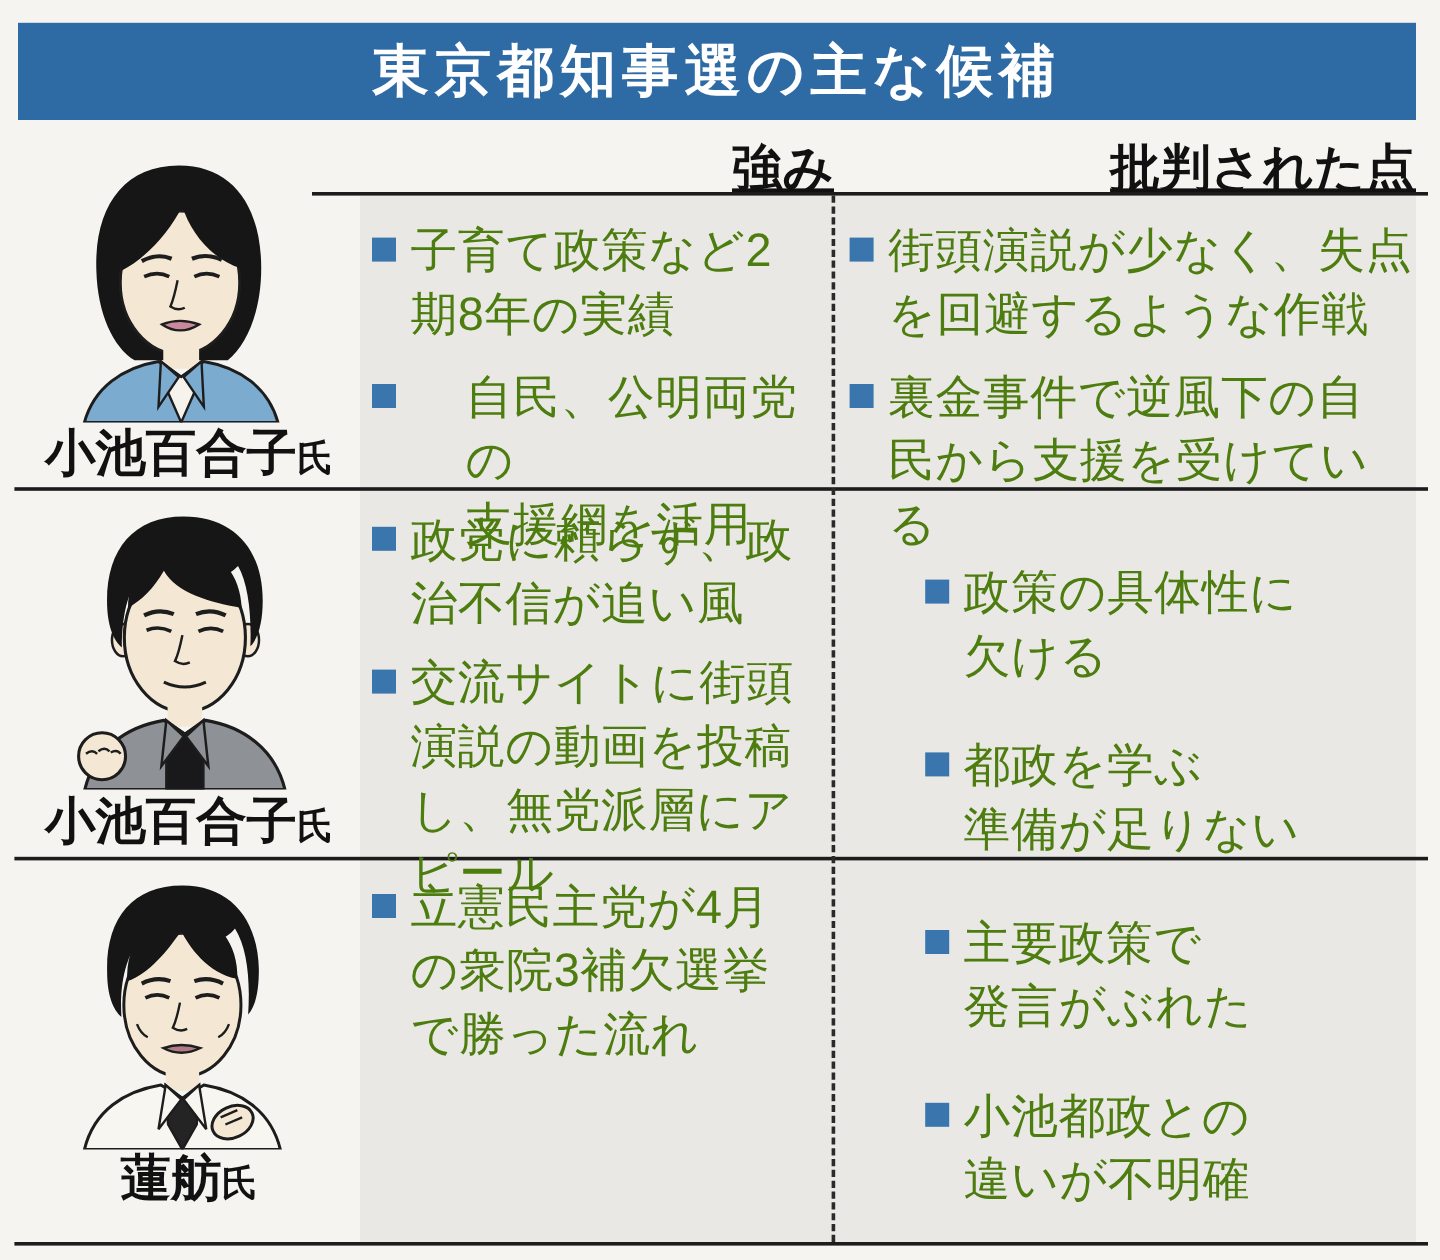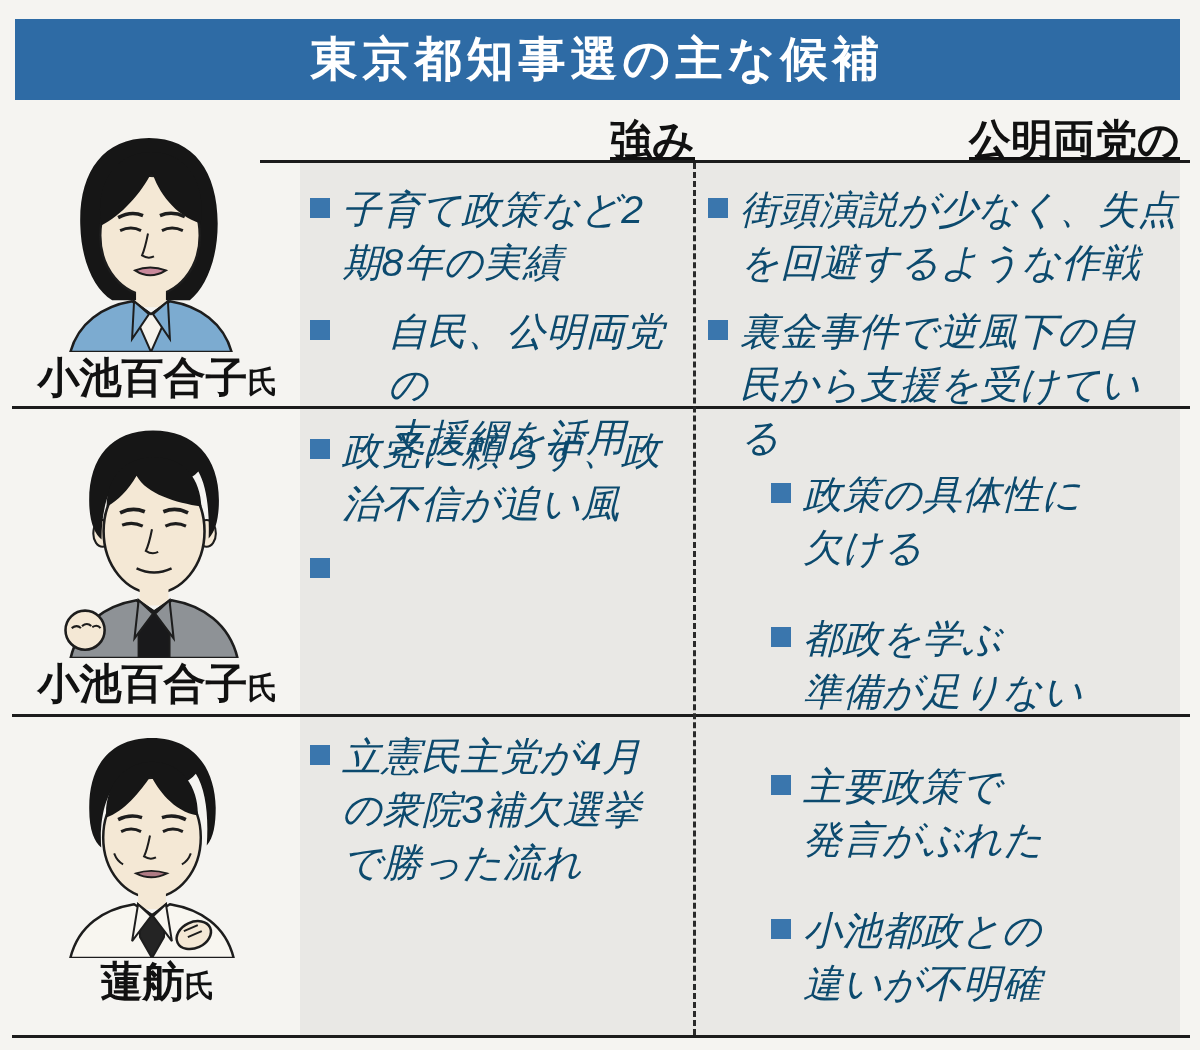--- a/index.html
+++ b/index.html
@@ -49,21 +49,21 @@
   .c1l .item+.item{margin-top:13px;}
   .c1r .item+.item{margin-top:38px;}
   .c2l .item+.item{margin-top:15px;}
   .c2r .item+.item{margin-top:38px;}
   .sq{
     flex:0 0 20px;width:20px;height:20px;margin:15px 12px 0 0;
     background:var(--bullet,#3a76ad);
   }
   .txt{
     font-size:39px;line-height:53px;white-space:pre-line;
-    color:#0c4a6e;letter-spacing:0.5px;font-style:italic;
+    color:#4d7c0f;letter-spacing:0.5px;
   }
   .name{
     position:absolute;left:15px;width:285px;z-index:3;
     text-align:center;font-weight:bold;font-size:42px;color:#111;white-space:nowrap;
   }
   .n0{top:350px;}
   .n1{top:656px;}
   .n2{top:954px;}
   .hon{font-size:30px;}
   .portrait{position:absolute;z-index:3;margin:0;padding:0;}
@@ -75,21 +75,21 @@
 </head>
 <body>
 
 <div class="canvas">
 
   <div class="header-bar">
     <span class="title">東京都知事選の主な候補</span>
   </div>
 
   <div class="col-header ch-s">強み</div>
-  <div class="col-header ch-c">公明両党の</div>
+  <div class="col-header ch-c">批判された点</div>
 
   <div class="panel"></div>
   <div class="rule top-rule"></div>
   <div class="rule sep1"></div>
   <div class="rule sep2"></div>
   <div class="rule bottom-rule"></div>
   <div class="dashed"></div>
 
   <figure class="portrait p0">
     <svg viewBox="0 0 210 225">
@@ -163,20 +163,24 @@
     <span>小池百合子</span><span class="hon">氏</span>
   </div>
   <div class="cell c1l">
     <div class="item">
       <span class="sq"></span>
       <span class="txt">政党に頼らず、政
 治不信が追い風</span>
     </div>
     <div class="item">
       <span class="sq"></span>
+      <span class="txt">交流サイトに街頭
+演説の動画を投稿
+し、無党派層にア
+ピール</span>
     </div>
   </div>
   <div class="cell c1r">
     <div class="item">
       <span class="sq"></span>
       <span class="txt">政策の具体性に
 欠ける</span>
     </div>
     <div class="item">
       <span class="sq"></span>

